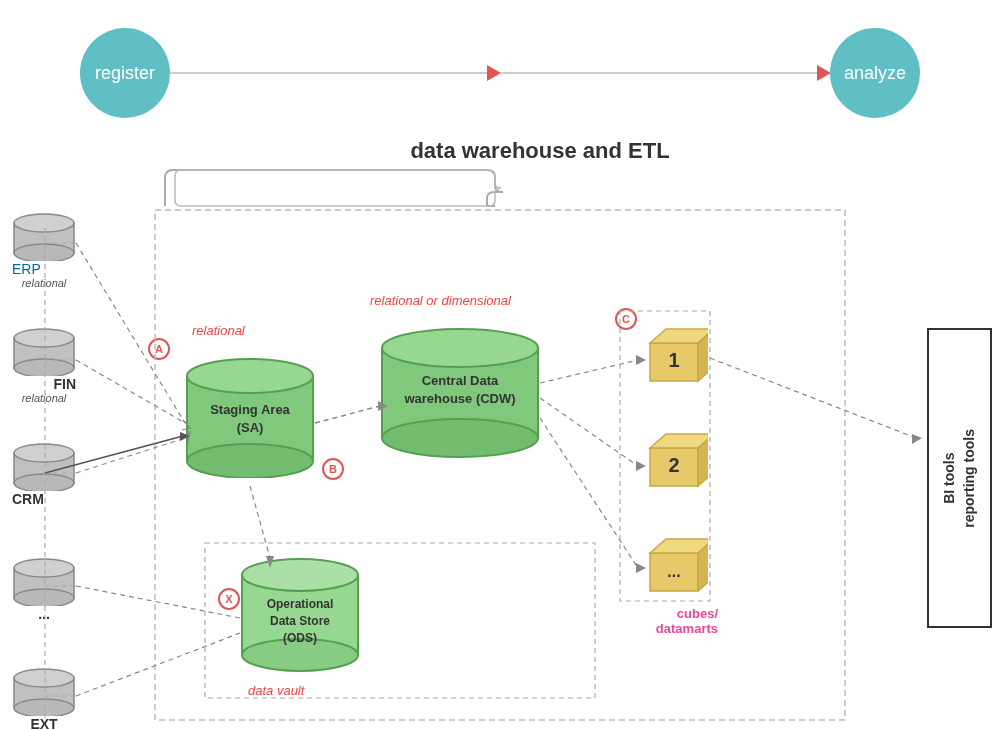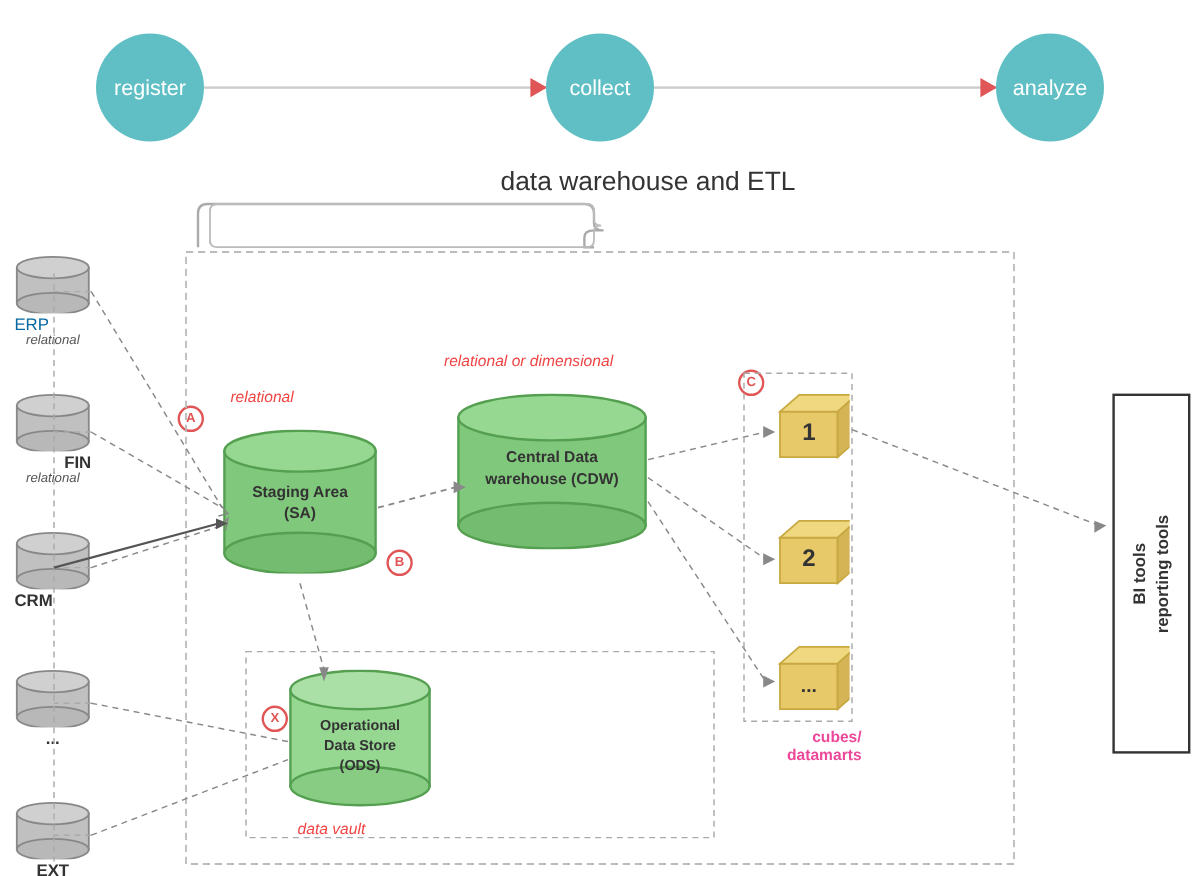--- a/index.html
+++ b/index.html
@@ -67,21 +67,21 @@
     }
 
     
     .etl-label {
       position: absolute;
       top: 10px;
       left: 160px;
       right: 80px;
       text-align: center;
       font-size: 22px;
-      font-weight: normal;
+      font-weight: bold;
       color: #333;
     }
 
     
     .brace-svg {
       position: absolute;
       top: 40px;
       left: 155px;
       width: 680px;
       height: 40px;
@@ -148,23 +148,20 @@
 <body>
 
 <div class="pipeline">
   <div class="pipeline-node">
     <span>register</span>
   </div>
   <div class="pipeline-arrow">
     <div class="pipeline-line"></div>
     <div class="pipeline-arrowhead"></div>
   </div>
-  <div class="pipeline-node">
-    <span>collect</span>
-  </div>
   <div class="pipeline-arrow">
     <div class="pipeline-line"></div>
     <div class="pipeline-arrowhead"></div>
   </div>
   <div class="pipeline-node">
     <span>analyze</span>
   </div>
 </div>
 
 <div class="diagram">

